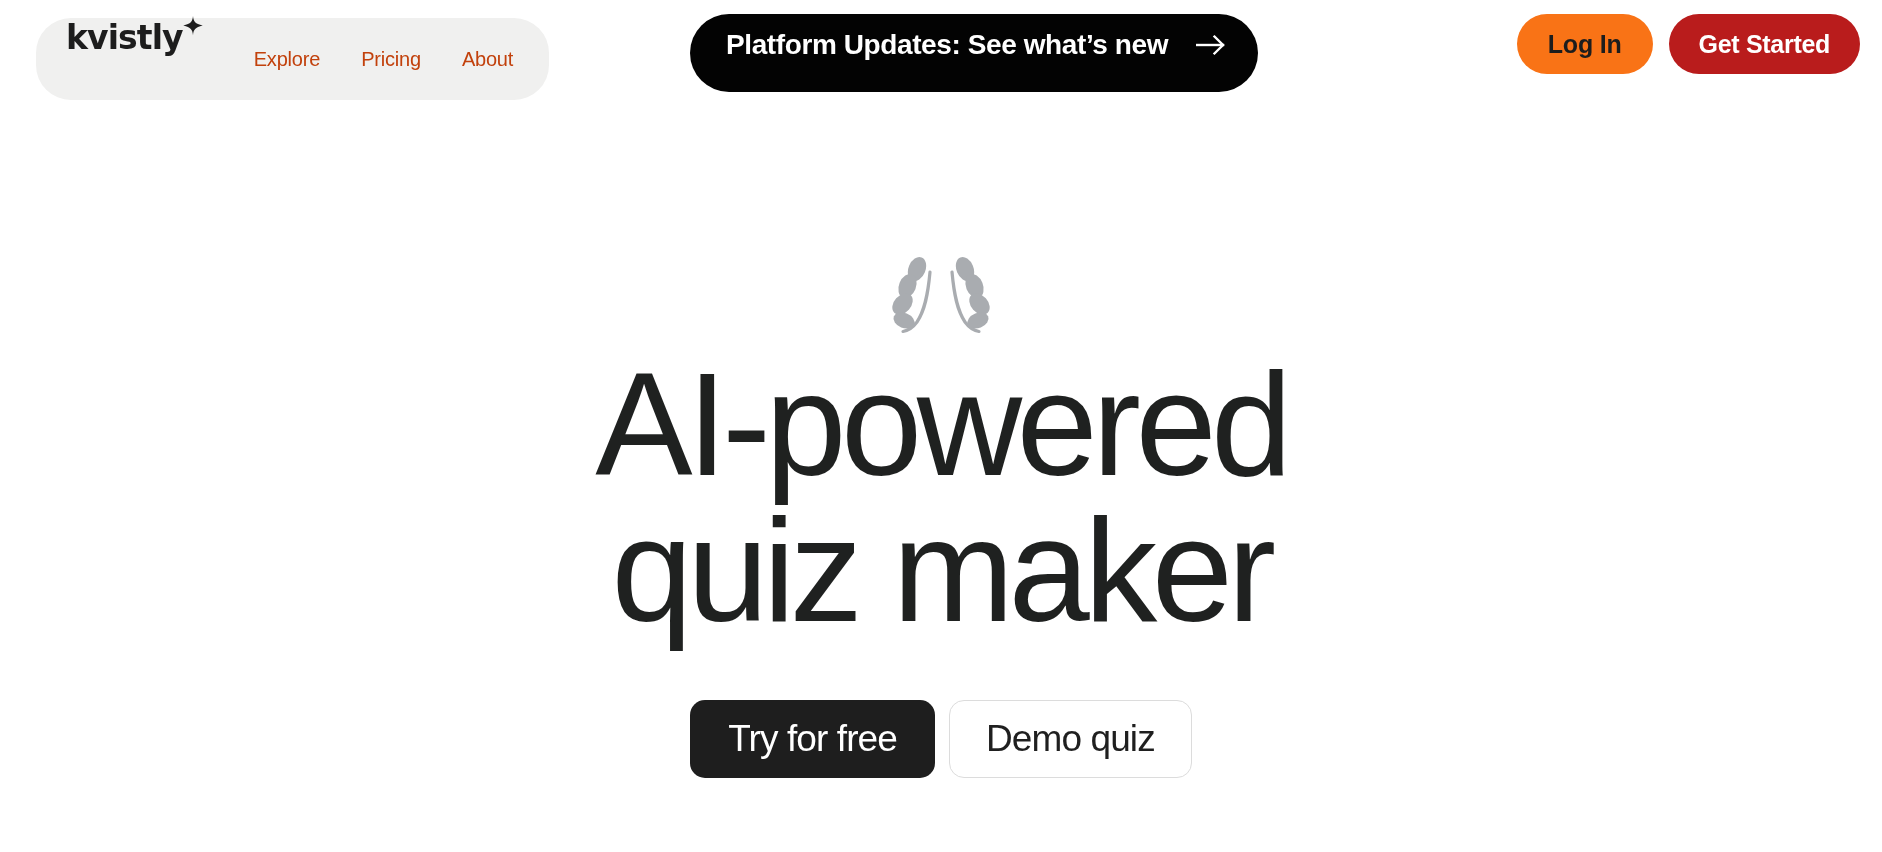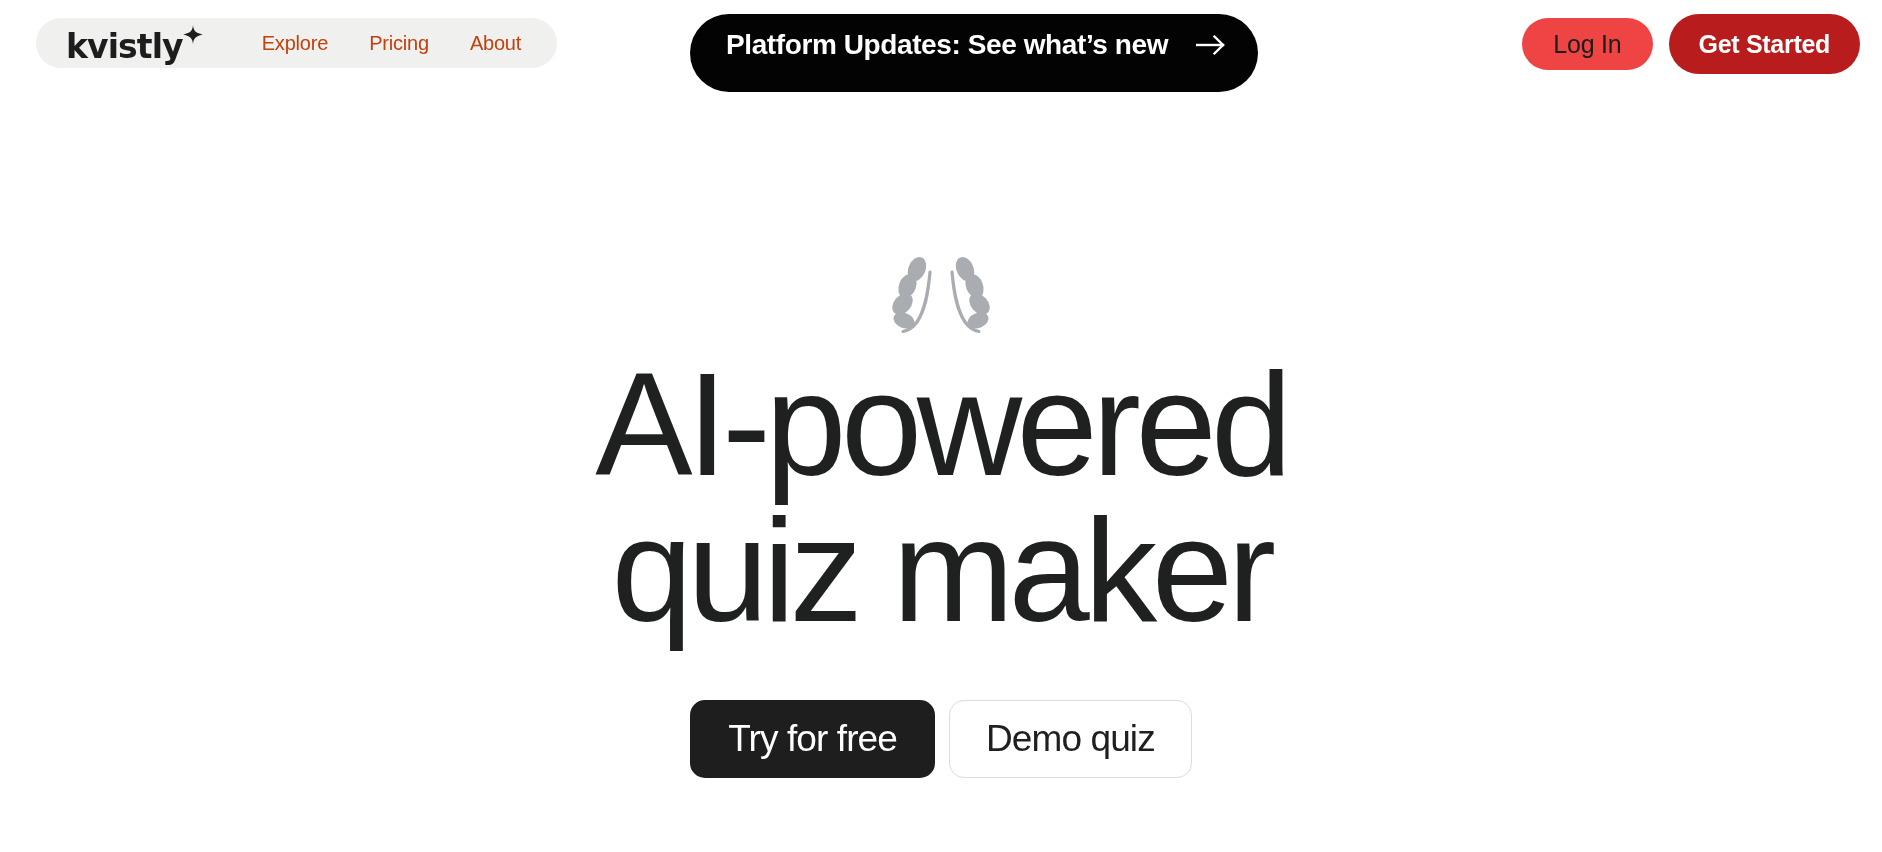--- a/index.html
+++ b/index.html
@@ -22,27 +22,26 @@
   .site-header {
     position: relative;
     width: 1882px;
     height: 106px;
   }
 
   .nav-pill {
     position: absolute;
     left: 36px;
     top: 18px;
-    height: 50px;
+    height: 82px;
     padding: 0 36px 0 30px;
     background: #f0f0ef;
     border-radius: 35px;
     display: flex;
-    align-items: center;
-    gap: 16px;
+    gap: 8px;
   }
 
   .brand {
     display: flex;
     align-items: flex-start;
     margin-right: 42px;
     text-decoration: none;
   }
 
   .brand-word {
@@ -115,28 +114,28 @@
   .header-actions {
     position: absolute;
     right: 22px;
     top: 14px;
     display: flex;
     align-items: center;
     gap: 16px;
   }
 
   .btn-login {
-    height: 52px;
+    height: 60px;
     padding: 0 31px;
-    background: #ef4444;
+    background: #f97316;
     border: none;
     border-radius: 30px;
     font-family: inherit;
     font-size: 25px;
-    font-weight: 400;
+    font-weight: 700;
     color: #1d1d1d;
     letter-spacing: -0.2px;
     cursor: pointer;
     white-space: nowrap;
   }
 
   .btn-getstarted {
     height: 60px;
     padding: 0 30px;
     background: #b91c1c;

